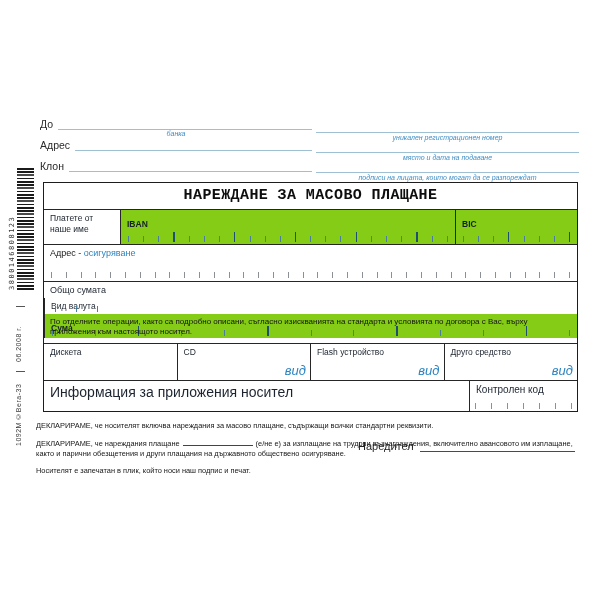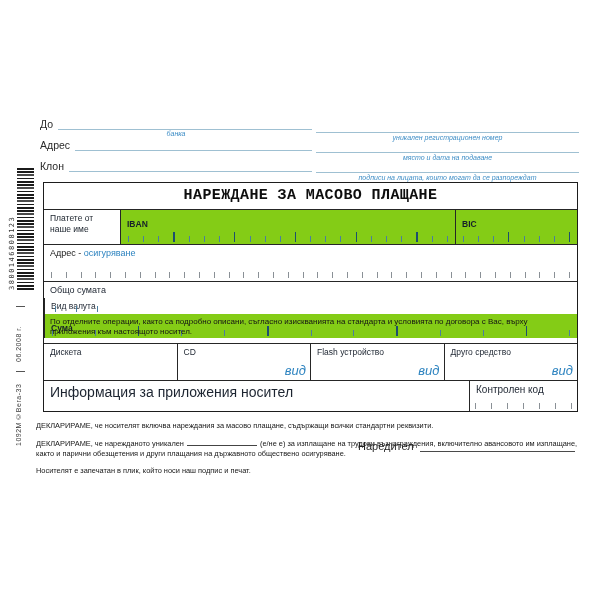--- a/index.html
+++ b/index.html
@@ -276,21 +276,21 @@
             <span class="tick"></span>
             <span class="tick"></span>
           </div>
       </div>
     </div>
 
   </div>
 
   <div class="decls">
     <p>ДЕКЛАРИРАМЕ, че носителят включва нареждания за масово плащане, съдържащи всички стандартни реквизити.</p>
-    <p><span>ДЕКЛАРИРАМЕ, че нарежданото уникален</span><span class="blank"></span><span>(е/не е) за изплащане на трудови възнаграждения, включително авансовото им изплащане, както и парични обезщетения и други плащания на държавното обществено осигуряване.</span></p>
+    <p><span>ДЕКЛАРИРАМЕ, че нареждания плащане</span><span class="blank"></span><span>(е/не е) за изплащане на трудови възнаграждения, включително авансовото им изплащане, както и парични обезщетения и други плащания на държавното обществено осигуряване.</span></p>
     <p>Носителят е запечатан в плик, който носи наш подпис и печат.</p>
   </div>
 
   <div class="orderer">
     <span class="lbl">Наредител</span>
     <span class="rule"></span>
   </div>
 
 </div>
 

